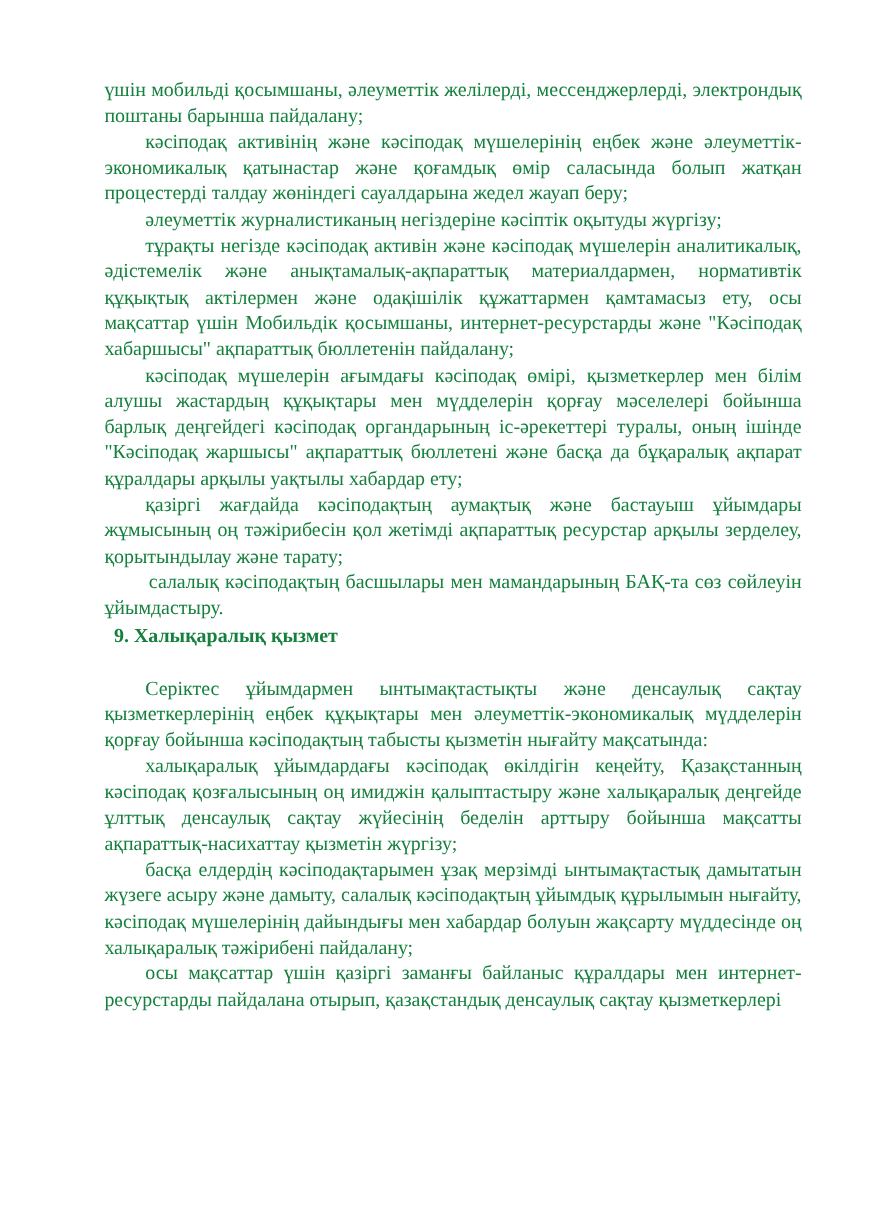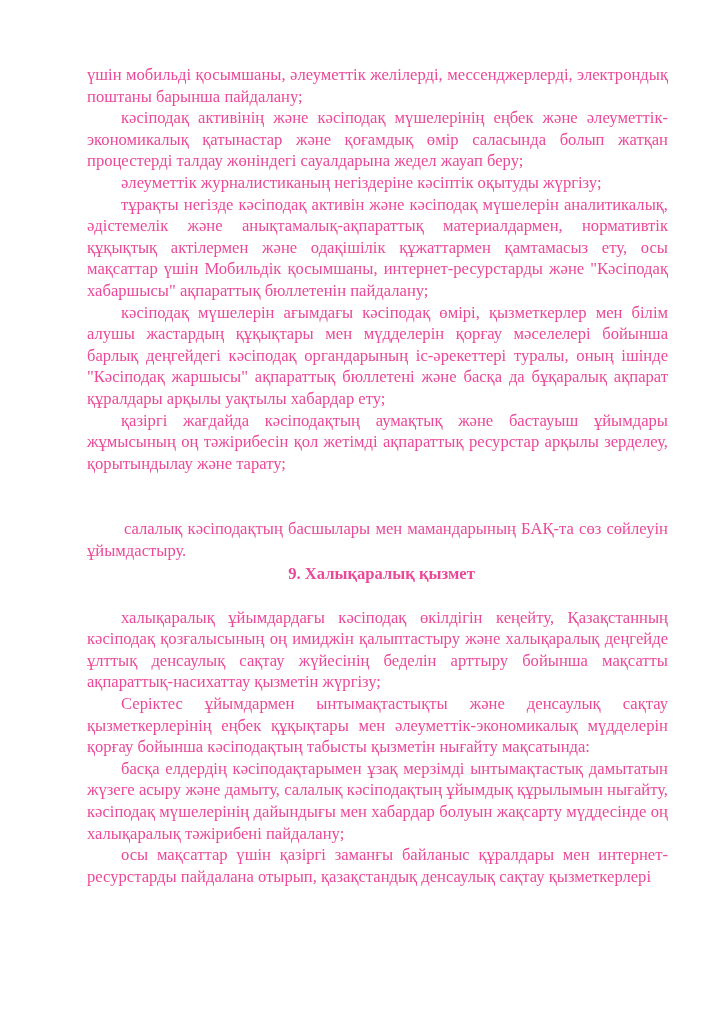--- a/index.html
+++ b/index.html
@@ -5,33 +5,32 @@
   html, body { margin: 0; padding: 0; background: #ffffff; }
   body { width: 724px; height: 1024px; overflow: hidden; position: relative; }
   .page {
     position: absolute;
     left: 87px;
     top: 64px;
     width: 581px;
     font-family: "Liberation Serif", "DejaVu Serif", serif;
     font-size: 16.6px;
     line-height: 21.6px;
-    color: #ec4899;
+    color: #15803d;
     text-align: justify;
   }
   .page p {
     margin: 0;
     text-indent: 34px;
     text-align: justify;
   }
   .page p.cont { text-indent: 0; }
-  .page p.salalyk { text-indent: 37px; margin-top: 44px; }
+  .page p.salalyk { text-indent: 37px; }
   .heading {
     margin: 2px 0 0 0;
-    text-align: center;
     font-weight: bold;
     font-size: 16.6px;
     line-height: 21.6px;
     padding-left: 8px;
   }
   .gap { height: 21.6px; }
 </style>
 </head>
 <body>
 
@@ -40,17 +39,17 @@
   <p>кәсіподақ активінің және кәсіподақ мүшелерінің еңбек және әлеуметтік-экономикалық қатынастар және қоғамдық өмір саласында болып жатқан процестерді талдау жөніндегі сауалдарына жедел жауап беру;</p>
   <p>әлеуметтік журналистиканың негіздеріне кәсіптік оқытуды жүргізу;</p>
   <p>тұрақты негізде кәсіподақ активін және кәсіподақ мүшелерін аналитикалық, әдістемелік және анықтамалық-ақпараттық материалдармен, нормативтік құқықтық актілермен және одақішілік құжаттармен қамтамасыз ету, осы мақсаттар үшін Мобильдік қосымшаны, интернет-ресурстарды және "Кәсіподақ хабаршысы" ақпараттық бюллетенін пайдалану;</p>
   <p>кәсіподақ мүшелерін ағымдағы кәсіподақ өмірі, қызметкерлер мен білім алушы жастардың құқықтары мен мүдделерін қорғау мәселелері бойынша барлық деңгейдегі кәсіподақ органдарының іс-әрекеттері туралы, оның ішінде "Кәсіподақ жаршысы" ақпараттық бюллетені және басқа да бұқаралық ақпарат құралдары арқылы уақтылы хабардар ету;</p>
   <p>қазіргі жағдайда кәсіподақтың аумақтық және бастауыш ұйымдары жұмысының оң тәжірибесін қол жетімді ақпараттық ресурстар арқылы зерделеу, қорытындылау және тарату;</p>
   <p class="salalyk">салалық кәсіподақтың басшылары мен мамандарының БАҚ-та сөз сөйлеуін ұйымдастыру.</p>
 
   <div class="heading">9. Халықаралық қызмет</div>
   <div class="gap"></div>
 
+  <p>Серіктес ұйымдармен ынтымақтастықты және денсаулық сақтау қызметкерлерінің еңбек құқықтары мен әлеуметтік-экономикалық мүдделерін қорғау бойынша кәсіподақтың табысты қызметін нығайту мақсатында:</p>
   <p>халықаралық ұйымдардағы кәсіподақ өкілдігін кеңейту, Қазақстанның кәсіподақ қозғалысының оң имиджін қалыптастыру және халықаралық деңгейде ұлттық денсаулық сақтау жүйесінің беделін арттыру бойынша мақсатты ақпараттық-насихаттау қызметін жүргізу;</p>
-  <p>Серіктес ұйымдармен ынтымақтастықты және денсаулық сақтау қызметкерлерінің еңбек құқықтары мен әлеуметтік-экономикалық мүдделерін қорғау бойынша кәсіподақтың табысты қызметін нығайту мақсатында:</p>
   <p>басқа елдердің кәсіподақтарымен ұзақ мерзімді ынтымақтастық дамытатын жүзеге асыру және дамыту, салалық кәсіподақтың ұйымдық құрылымын нығайту, кәсіподақ мүшелерінің дайындығы мен хабардар болуын жақсарту мүддесінде оң халықаралық тәжірибені пайдалану;</p>
   <p>осы мақсаттар үшін қазіргі заманғы байланыс құралдары мен интернет-ресурстарды пайдалана отырып, қазақстандық денсаулық сақтау қызметкерлері</p>
 </div>
 
 </body></html>

